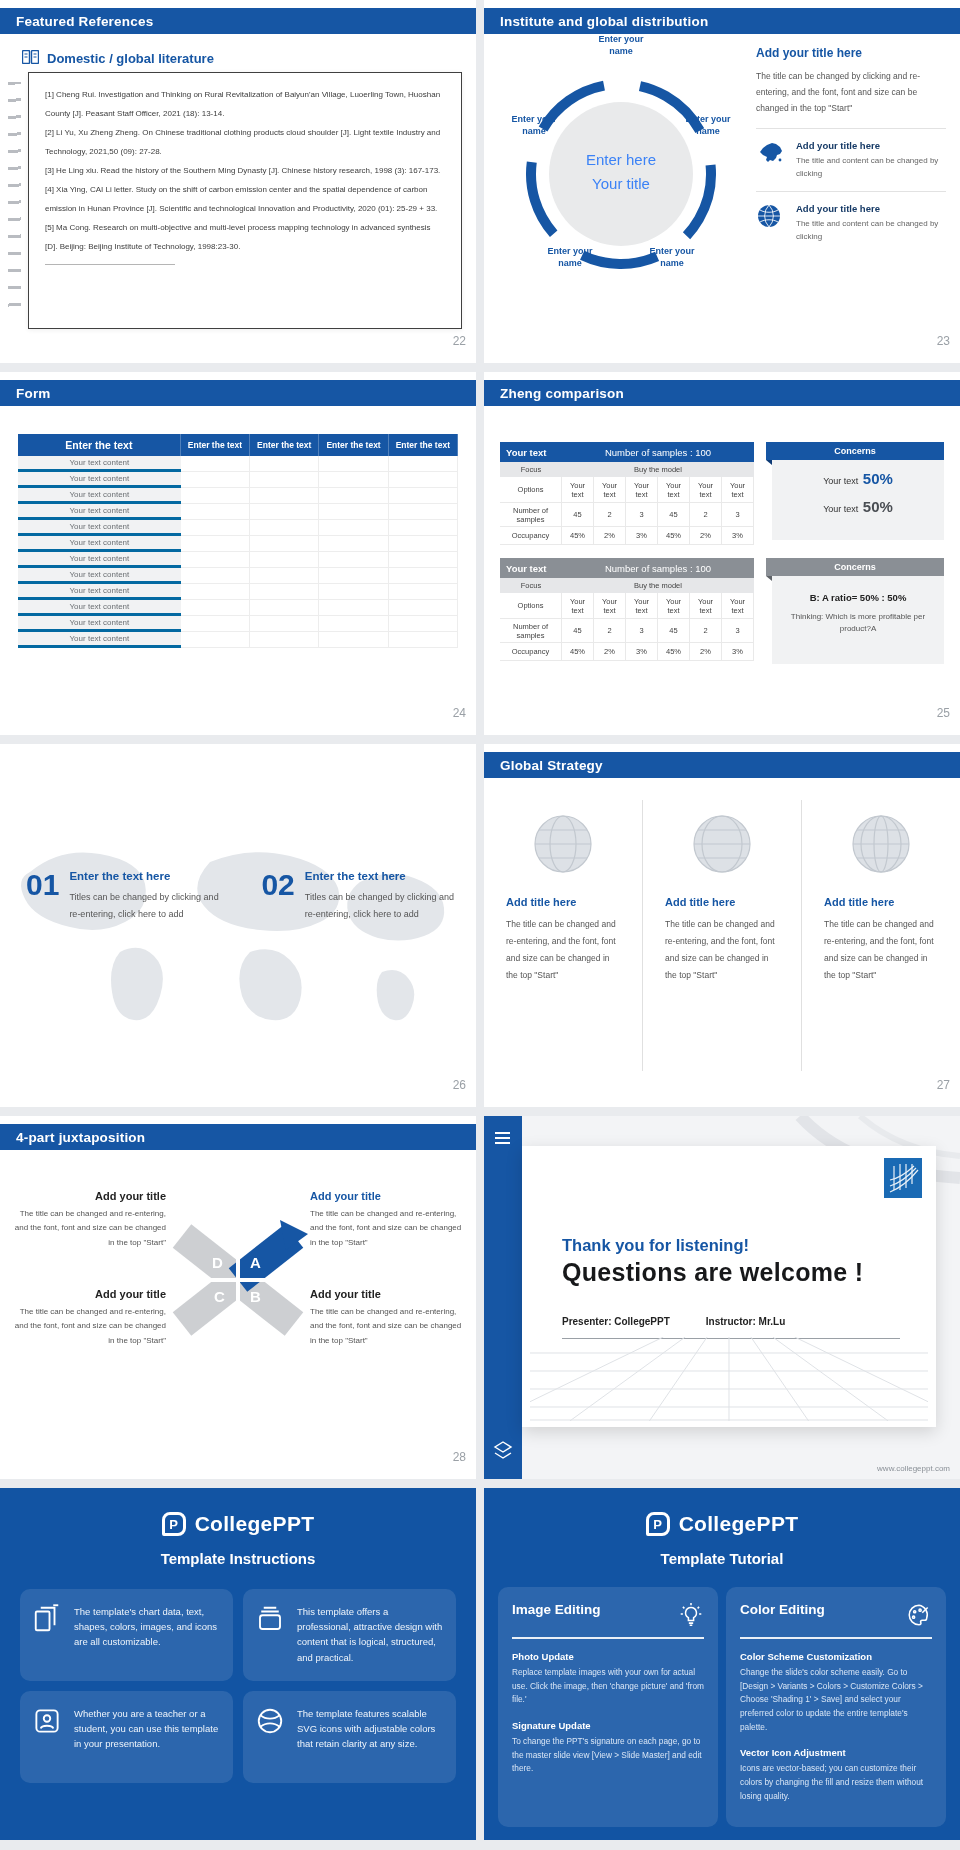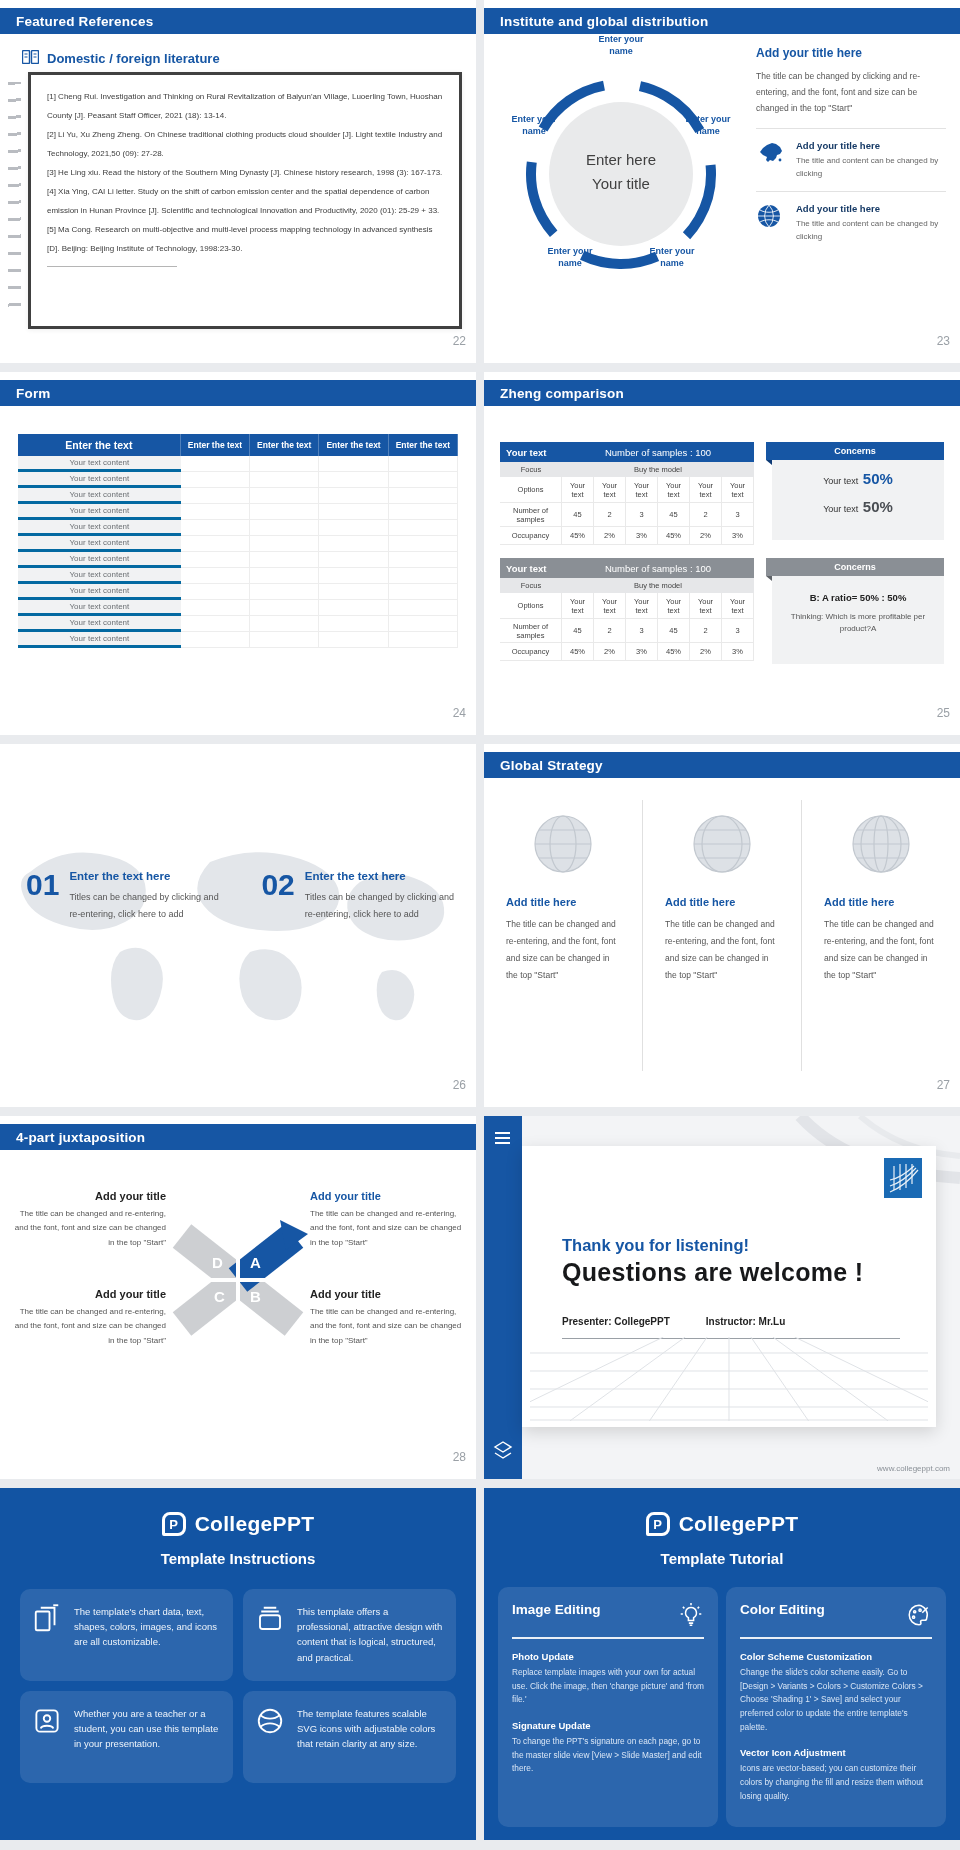--- a/index.html
+++ b/index.html
@@ -9,31 +9,31 @@
   .slide { background:#fff; position:relative; overflow:hidden; }
   .sh { height:26px; background:#1656a4; margin-top:8px; display:flex; align-items:center;
         padding-left:16px; color:#fff; font-weight:bold; font-size:13.5px; letter-spacing:.2px; }
   .pg { position:absolute; right:10px; bottom:15px; font-size:12px; color:#9aa0a6; }
 
   
   .lit-head { display:flex; align-items:center; gap:8px; margin:16px 0 0 22px; color:#1656a4; font-weight:bold; font-size:13px; }
   .spiral { position:absolute; left:8px; top:82px; bottom:44px; width:13px;
             background:repeating-linear-gradient(176deg,#b9bcc1 0 3px,transparent 3px 17px); }
   .ref-card { position:absolute; left:28px; right:14px; top:72px; bottom:34px; background:#fff;
-              border:3px solid #404040; box-shadow:0 1px 5px rgba(0,0,0,.07); padding:12px 16px 8px; overflow:hidden; }
+              border:1px solid #404040; box-shadow:0 1px 5px rgba(0,0,0,.07); padding:12px 16px 8px; overflow:hidden; }
   .ref-card p { font-size:8px; color:#3c3c3c; line-height:19px; }
   .ref-end { width:130px; border-top:1px solid #b5b5b5; margin-top:8px; }
 
   
   .ring-wrap { position:absolute; left:20px; top:34px; width:234px; height:280px; }
   .ring-label { position:absolute; width:52px; text-align:center; color:#1656a4; font-weight:bold; font-size:9px; line-height:1.3; }
   .rl-t  { left:91px;  top:0; }   .rl-l { left:4px; top:80px; }  .rl-r { left:178px; top:80px; }
   .rl-bl { left:40px; top:212px; } .rl-br { left:142px; top:212px; }
   .ring-center { position:absolute; left:47px; top:68px; width:140px; height:140px; display:flex; flex-direction:column;
-                 align-items:center; justify-content:center; color:#404040; font-size:15px; line-height:1.6; }
+                 align-items:center; justify-content:center; color:#3b82f6; font-size:15px; line-height:1.6; }
   .dist-right { position:absolute; left:272px; right:14px; top:46px; }
   .dr-title { color:#1656a4; font-weight:bold; font-size:12px; margin-bottom:8px; }
   .dr-body { font-size:8.5px; color:#555; line-height:1.9; margin-bottom:12px; }
   .dist-item { display:flex; gap:10px; padding:11px 0; border-top:1px solid #e2e2e2; align-items:flex-start; }
   .di-icon { flex:0 0 30px; }
   .di-title { font-size:9.5px; font-weight:bold; color:#163a66; margin-bottom:4px; }
   .di-body { font-size:8px; color:#666; line-height:1.55; }
 
   
   .form-table { position:absolute; left:18px; right:18px; top:62px; display:grid; grid-template-columns:37% 1fr 1fr 1fr 1fr; }
@@ -139,21 +139,21 @@
         <span>Featured References</span>
       </div>
     <div class="lit-head">
       <span>
         <svg width="17" height="14" viewBox="0 0 17 14">
             <rect x="0.5" y="0.5" width="7" height="13" rx="1" fill="none" stroke="#1656a4" stroke-width="1.4"></rect>
             <rect x="9.5" y="0.5" width="7" height="13" rx="1" fill="none" stroke="#1656a4" stroke-width="1.4"></rect>
             <path d="M2.5 4h3M2.5 7h3M11.5 4h3M11.5 7h3" stroke="#1656a4" stroke-width="1.1"></path>
           </svg>
       </span>
-      <span>Domestic / foreign literature</span>
+      <span>Domestic / global literature</span>
     </div>
     <div class="spiral"></div>
     <div class="ref-card">
       <p>[1] Cheng Rui. Investigation and Thinking on Rural Revitalization of Baiyun'an Village, Luoerling Town, Huoshan County [J]. Peasant Staff Officer, 2021 (18): 13-14.</p>
       <p>[2] Li Yu, Xu Zheng Zheng. On Chinese traditional clothing products cloud shoulder [J]. Light textile Industry and Technology, 2021,50 (09): 27-28.</p>
       <p>[3] He Ling xiu. Read the history of the Southern Ming Dynasty [J]. Chinese history research, 1998 (3): 167-173.</p>
       <p>[4] Xia Ying, CAI Li letter. Study on the shift of carbon emission center and the spatial dependence of carbon emission in Hunan Province [J]. Scientific and technological Innovation and Productivity, 2020 (01): 25-29 + 33.</p>
       <p>[5] Ma Cong. Research on multi-objective and multi-level process mapping technology in advanced synthesis [D]. Beijing: Beijing Institute of Technology, 1998:23-30.</p>
       <div class="ref-end"></div>
     </div>

